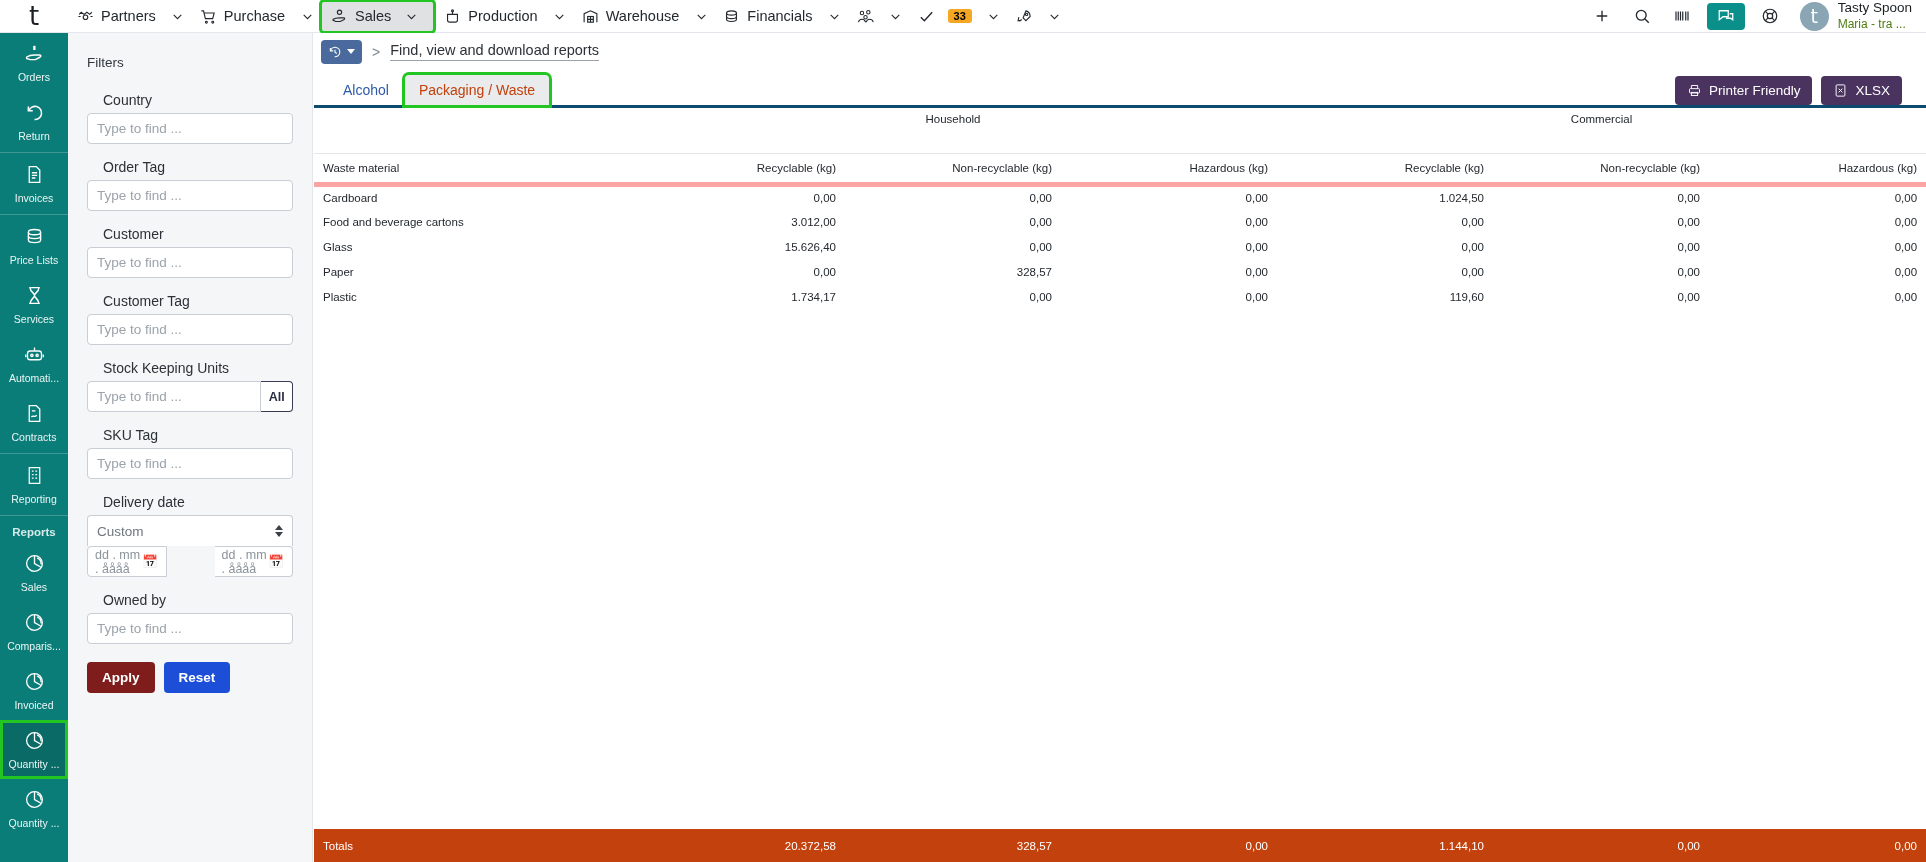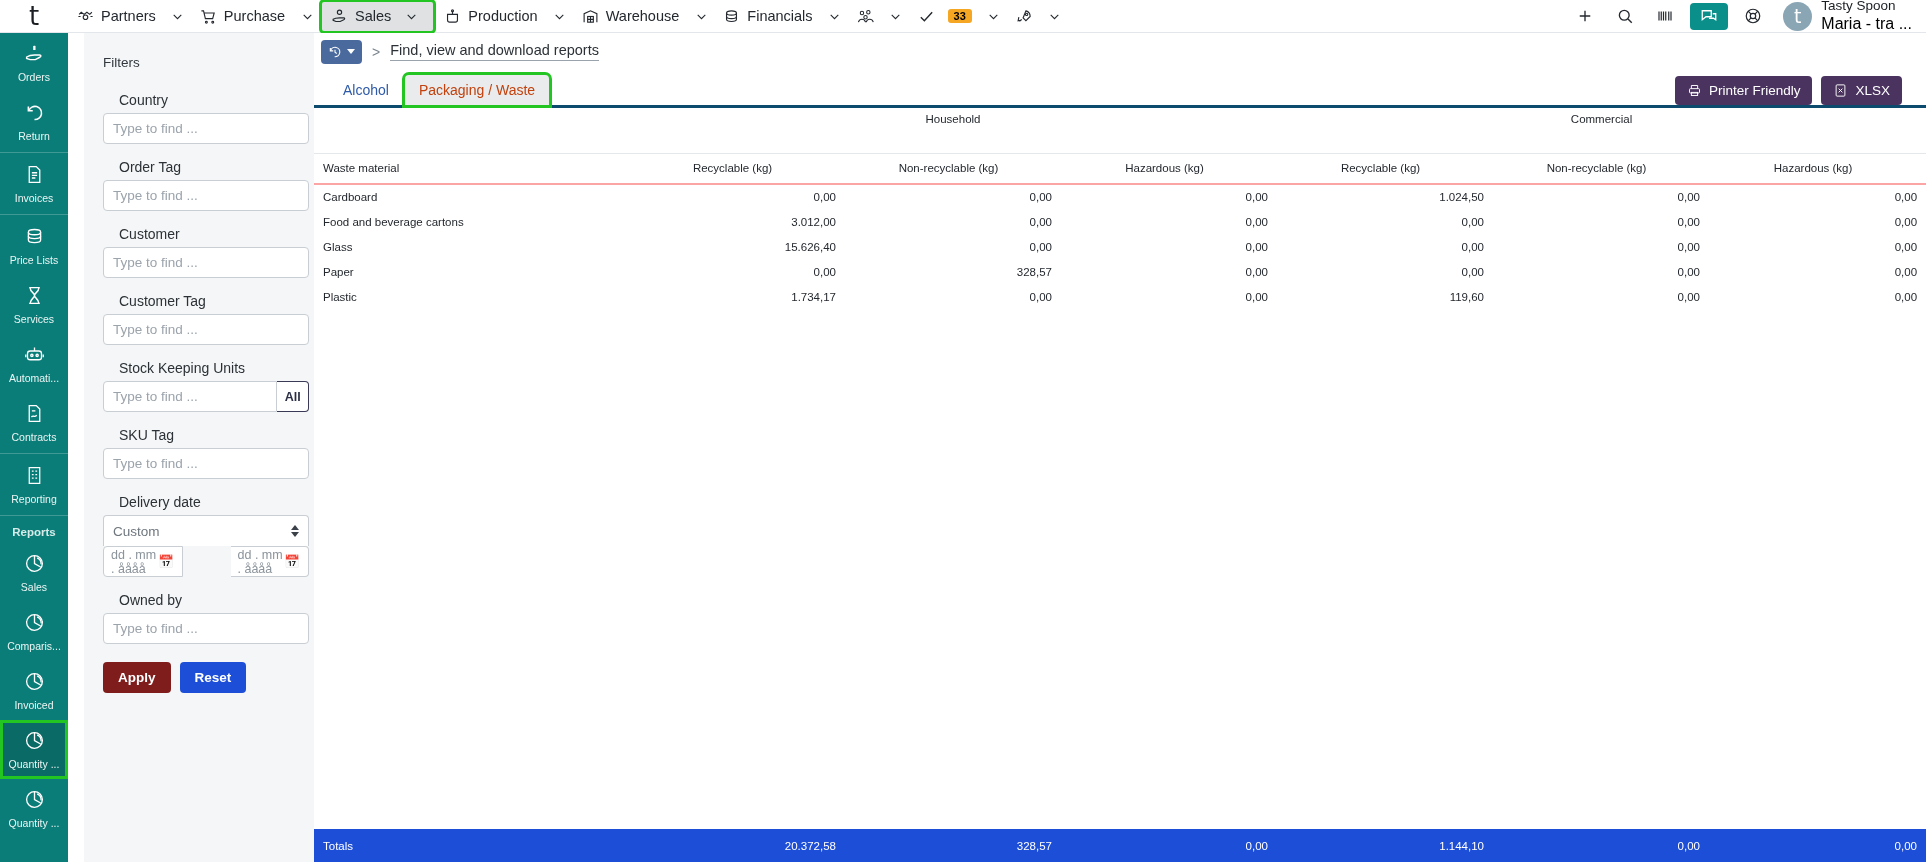--- a/index.html
+++ b/index.html
@@ -65,21 +65,21 @@
   }
   .user-box { display: flex; align-items: center; gap: 9px; padding: 0 6px 0 10px; cursor: pointer; }
   .avatar {
     width: 29px; height: 29px; border-radius: 50%;
     background: #8aa6b5; color: #ffffff;
     display: flex; align-items: center; justify-content: center;
     font-size: 19px; font-family: "DejaVu Sans", sans-serif;
   }
   .user-text { display: flex; flex-direction: column; line-height: 1.25; }
   .user-name { font-size: 13.5px; color: #1b1f23; }
-  .user-sub { font-size: 16px; color: #000000; }
+  .user-sub { font-size: 12px; color: #4d7c0f; }
 
   
   .sidebar {
     position: absolute; top: 33px; left: 0;
     width: 68px; height: 829px;
     background: #0b7d78;
     overflow: hidden;
   }
   .side-item {
     display: flex; flex-direction: column; align-items: center; justify-content: center;
@@ -93,21 +93,21 @@
     outline-offset: -3px;
   }
   .side-divider { height: 1px; background: rgba(255,255,255,0.22); margin: 1px 0; }
   .side-section {
     font-size: 11.5px; color: #d5ebe9; font-weight: 700;
     text-align: center; padding: 9px 0 5px;
   }
 
   
   .filters {
-    position: absolute; top: 33px; left: 84px;
+    position: absolute; top: 33px; left: 68px;
     width: 245px; height: 829px;
     background: #f5f6f7;
     border-right: 1px solid #e3e6ea;
     padding: 22px 19px 0 19px;
     overflow: hidden;
   }
   .filters-title { font-size: 13.5px; color: #32383e; margin-bottom: 22px; }
   .f-label { font-size: 14px; color: #2b3136; margin-bottom: 5px; margin-left: 16px; }
   .f-group { margin-bottom: 15px; }
   .f-input {
@@ -214,32 +214,32 @@
 
   
   .rep-table { width: 100%; border-collapse: collapse; table-layout: fixed; }
   .rep-table th, .rep-table td {
     font-weight: 400; font-size: 11.5px; color: #24292f;
     padding: 0; height: 25px;
   }
   tr.group-row th { height: 45px; vertical-align: top; padding-top: 5px; text-align: center; }
   tr.head-row th {
     border-top: 1px solid #e5e8eb;
-    border-bottom: 2px solid #fca5a5;
+    border-bottom: 5px solid #fca5a5;
     height: 31px; vertical-align: middle;
   }
   tr.head-row th.first { text-align: left; padding-left: 9px; }
-  tr.head-row th.num { padding-right: 9px; }
+  tr.head-row th.num { text-align: right; padding-right: 9px; }
   tbody td { height: 25px; }
   tbody td.first { text-align: left; padding-left: 9px; }
   tbody td.num { text-align: right; padding-right: 9px; }
   .totals {
     position: absolute; left: 0; bottom: 0;
     width: 1612px; height: 33px;
-    background: #1d4ed8; color: #ffffff;
+    background: #c2410c; color: #ffffff;
     display: flex; align-items: center;
   }
   .totals .cell { font-size: 11.5px; }
   .totals .cell.first { text-align: left; padding-left: 9px; }
   .totals .cell.num { text-align: right; padding-right: 9px; }
 </style>
 </head>
 <body>
 
 <div class="topbar">

